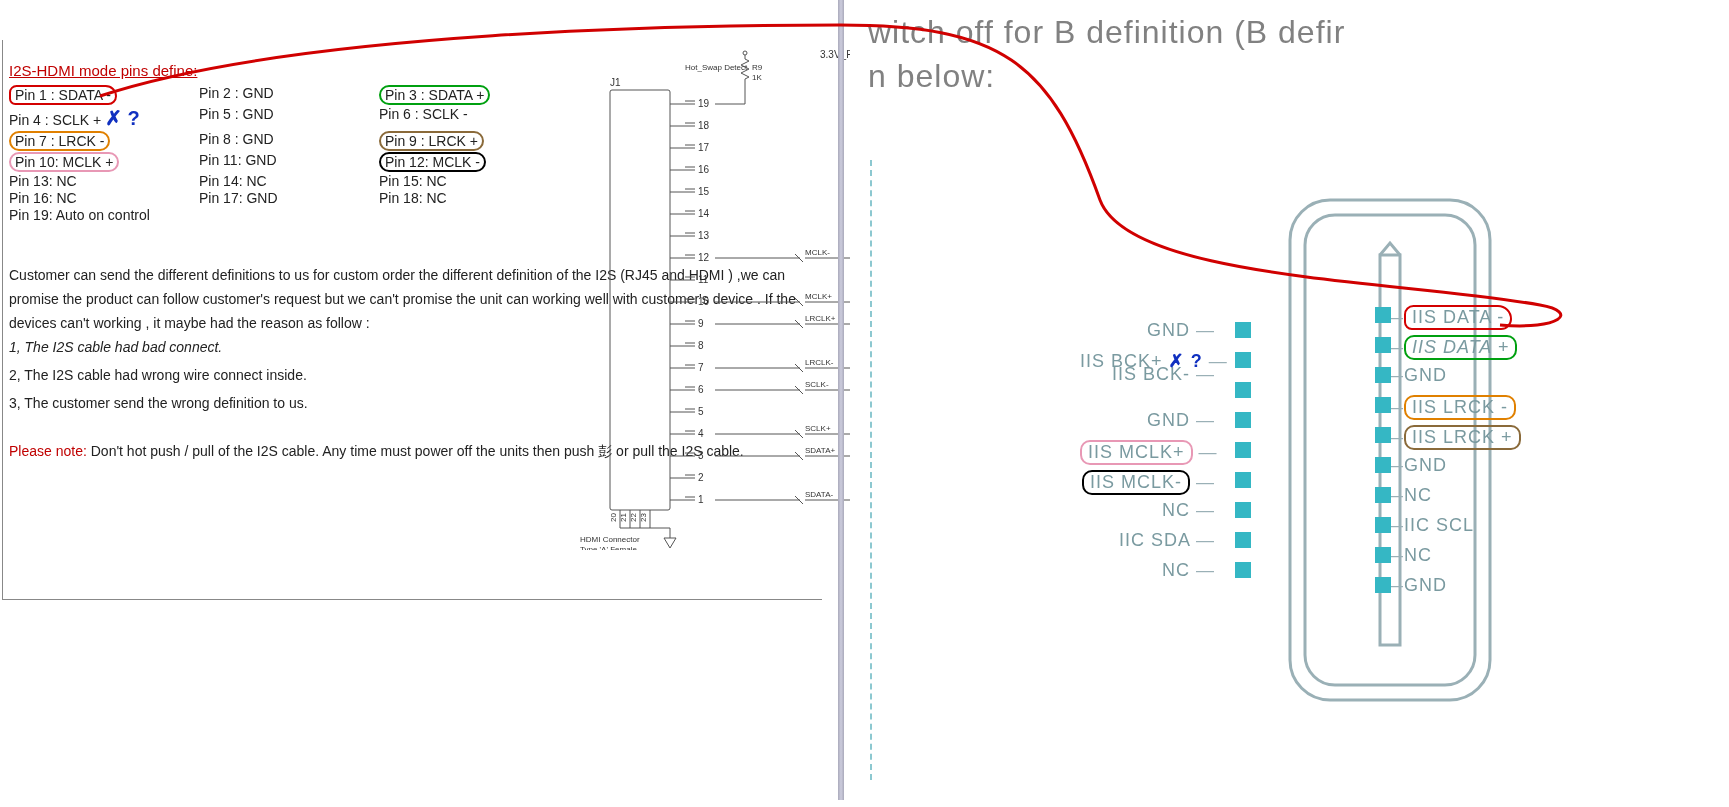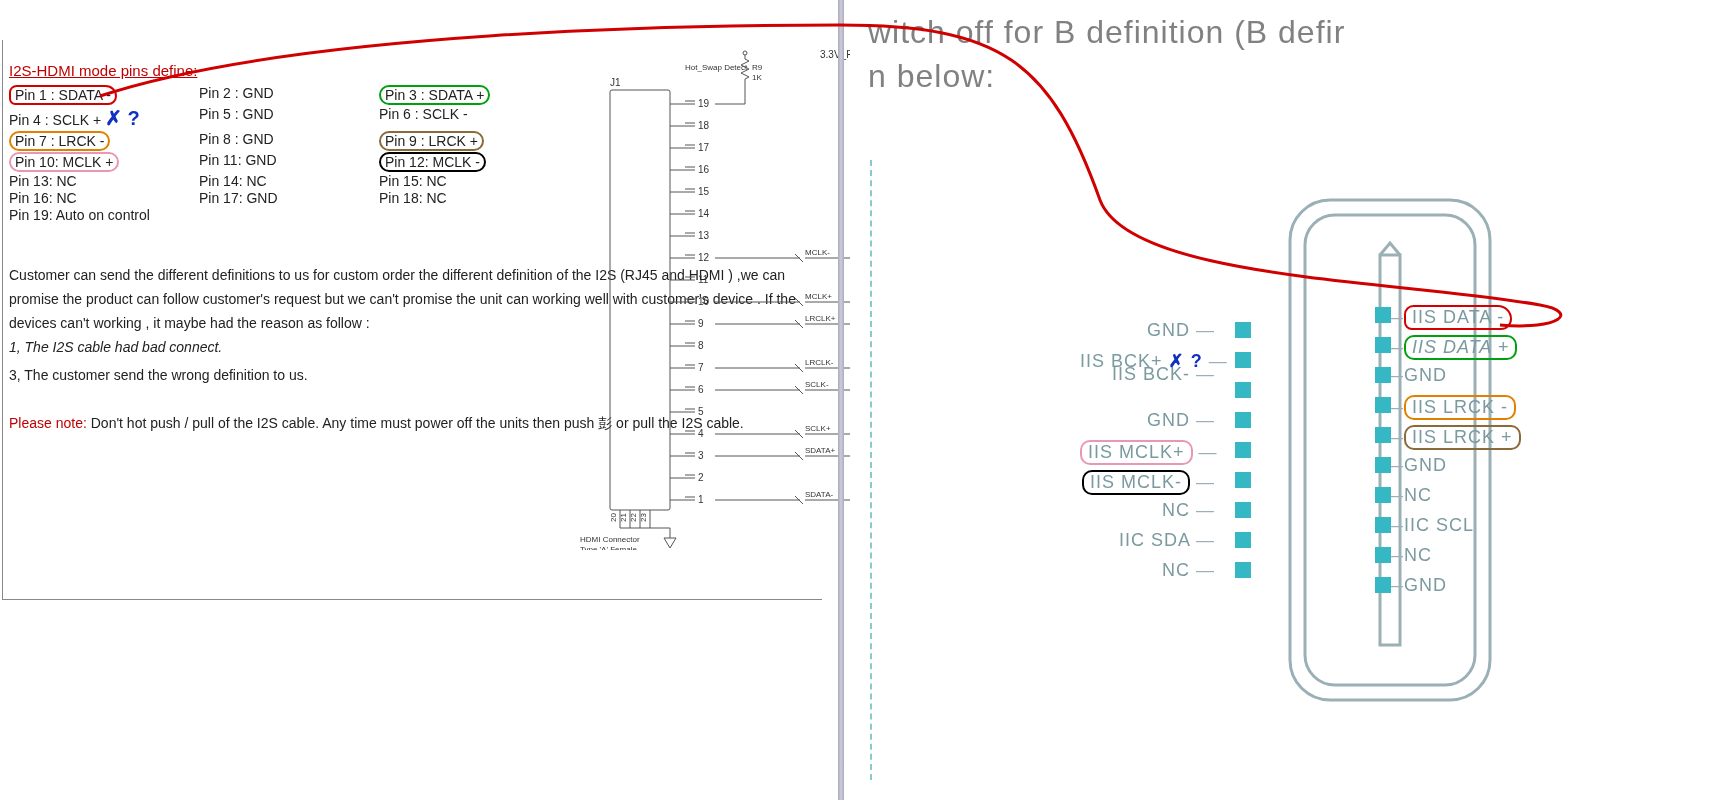--- a/index.html
+++ b/index.html
@@ -92,20 +92,21 @@
         </div>
       </div>
   <div class="row">
         <span class="c1">Pin 19: Auto on control</span>
       </div>
 
   <div id="para">
     <div> Customer can send the different definitions to us for custom order the different definition of the I2S (RJ45 and HDMI ) ,we can promise the product can follow customer's request  but we can't promise the unit can working well with customer's device . If the devices can't working , it maybe had the reason as follow :</div>
     <div id="reasons">
           <div style=" font-style: italic;">1, The I2S cable had bad connect.</div>
+          <div style="margin-top: 4px;">2, The I2S cable had wrong wire connect inside.</div>
           <div style="margin-top: 4px;">3, The customer send the wrong definition to us.</div>
         </div>
     <div style="margin-top:24px">
       <span id="pn">Please note:</span><span> Don't hot push / pull of the I2S cable. Any time must power off the units then push 彭 or pull the I2S cable.</span>
     </div>
   </div>
 </div>
 
 <svg id="schem" viewBox="0 0 360 500">
       <rect x="40" y="40" width="60" height="420" rx="2"></rect>

